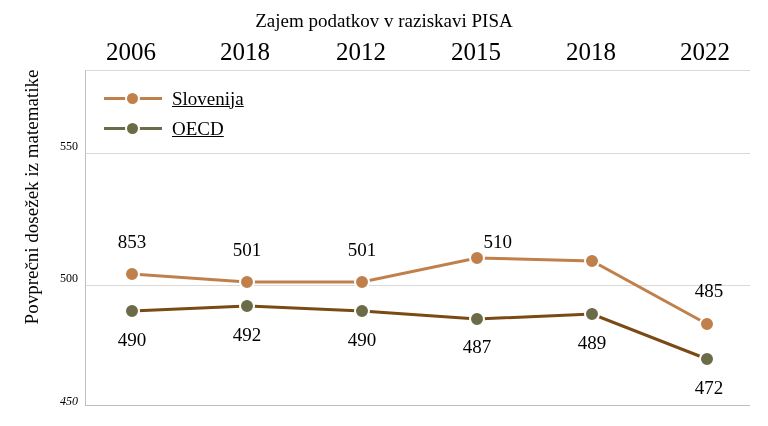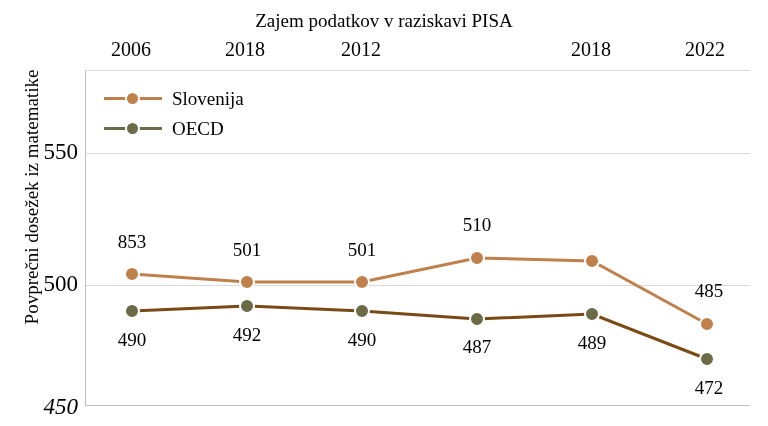--- a/index.html
+++ b/index.html
@@ -36,27 +36,27 @@
     width: 300px;
     text-align: center;
     font-size: 19px;
     transform: rotate(-90deg);
     transform-origin: center center;
     white-space: nowrap;
   }
   .xtick {
     position: absolute;
     top: 38px;
-    font-size: 20px;
+    font-size: 25px;
     text-align: center;
     width: 90px;
   }
   .ytick {
     position: absolute;
-    font-size: 23px;
+    font-size: 12px;
     text-align: right;
     width: 70px;
   }
   .plot {
     position: absolute;
     left: 85px;
     top: 70px;
     width: 665px;
     height: 336px;
     border-top: 1px solid #d9d9d9;
@@ -82,20 +82,21 @@
   .legend {
     position: absolute;
     left: 18px;
     top: 12px;
     font-size: 19px;
   }
   .legend-row {
     display: flex;
     align-items: center;
     height: 30px;
+    text-decoration: underline;
   }
   .legend-line {
     width: 58px;
     height: 3px;
     position: relative;
     margin-right: 10px;
   }
   .legend-dot {
     position: absolute;
     left: 21px;
@@ -123,20 +124,21 @@
 
 <div id="chart-root">
 
   <div class="chart-title">Zajem podatkov v raziskavi PISA</div>
 
   <div class="ylabel">Povprečni dosežek iz matematike</div>
 
   <div class="xtick" style="left:86px;">2006</div>
   <div class="xtick" style="left:200px;">2018</div>
   <div class="xtick" style="left:316px;">2012</div>
+  <div class="xtick" style="left:431px;">2015</div>
   <div class="xtick" style="left:546px;">2018</div>
   <div class="xtick" style="left:660px;">2022</div>
 
   <div class="ytick" style="left:8px; top:139px;">550</div>
   <div class="ytick" style="left:8px; top:271px;">500</div>
   <div class="ytick" style="left:8px; top:394px;font-style:italic;">450</div>
 
   <div class="plot">
 
     <div class="gridline" style="top:82px;"></div>
@@ -159,21 +161,21 @@
       <circle cx="161" cy="235" r="7" fill="#6B6B48" stroke="#ffffff" stroke-width="2"></circle>
       <circle cx="276" cy="240" r="7" fill="#6B6B48" stroke="#ffffff" stroke-width="2"></circle>
       <circle cx="391" cy="248" r="7" fill="#6B6B48" stroke="#ffffff" stroke-width="2"></circle>
       <circle cx="506" cy="243" r="7" fill="#6B6B48" stroke="#ffffff" stroke-width="2"></circle>
       <circle cx="621" cy="288" r="7" fill="#6B6B48" stroke="#ffffff" stroke-width="2"></circle>
     </svg>
 
     <div class="dlabel" style="left:11px;  top:160px;">853</div>
     <div class="dlabel" style="left:126px; top:168px;">501</div>
     <div class="dlabel" style="left:241px; top:168px;">501</div>
-    <div class="dlabel" style="left:356px; top:143px;">510</div>
+    <div class="dlabel" style="left:356px; top:160px;text-align:right;">510</div>
     <div class="dlabel" style="left:588px; top:209px;">485</div>
 
     <div class="dlabel" style="left:11px;  top:258px;">490</div>
     <div class="dlabel" style="left:126px; top:253px;">492</div>
     <div class="dlabel" style="left:241px; top:258px;">490</div>
     <div class="dlabel" style="left:356px; top:265px;">487</div>
     <div class="dlabel" style="left:471px; top:261px;">489</div>
     <div class="dlabel" style="left:588px; top:306px;">472</div>
 
     <div class="legend">

